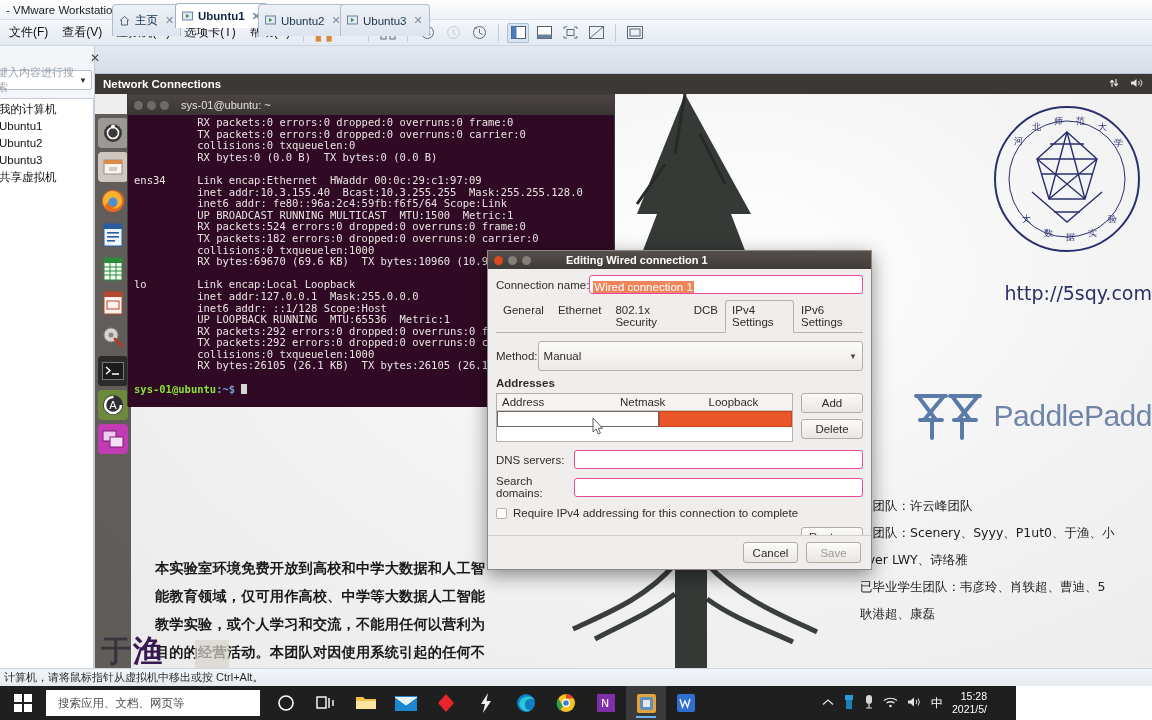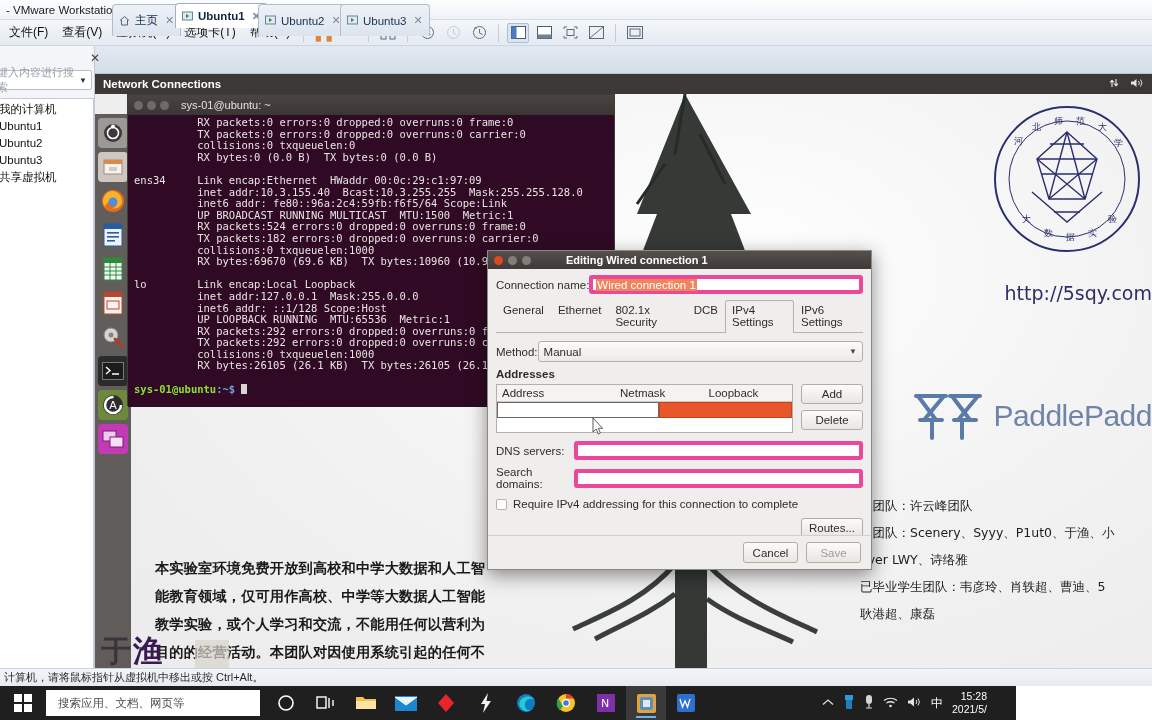--- a/index.html
+++ b/index.html
@@ -170,36 +170,36 @@
     height: 18px; background: linear-gradient(#55504c,#3f3a37);
     display: flex; align-items: center; gap: 5px; padding-left: 6px;
     color: #ffffff; font-size: 11px; font-weight: bold;
   }
   .dlg-title .ttext { margin-left: 30px; }
   .dlg-body { padding: 6px 8px 0 8px; }
   .row { display: flex; align-items: center; gap: 0; margin-bottom: 6px; }
   .lbl { font-size: 11.5px; color: #2e2c2a; }
   .lbl.dim { color: #a6a19b; }
   .inp {
-    flex: 1; height: 19px; background: #ffffff; border: 4px solid #ec4899; border-radius: 3px;
-    font-size: 11.5px; padding: 0 3px; display: flex; align-items: center;
+    flex: 1; height: 19px; background: #ffffff; border: 1px solid #ec4899; border-radius: 3px;
+    font-size: 11.5px; padding: 0 3px; display: flex; align-items: flex-end;
   }
   .inp .selhl { background: #f0845a; color:#fff; padding: 0 1px; }
   .inp.dis { background: #e8e5e2; border-color: #c9c4bd; }
   .tabsrow { display: flex; gap: 0px; border-bottom: 1px solid #b9b3ac; margin: 2px 0 8px 0; }
   .dtab {
     padding: 3px 6px 4px 6px; font-size: 11.5px; color: #2e2c2a;
     border: 1px solid transparent; border-bottom: none;
   }
   .dtab.sel {
     background: #f0eeec; border-color: #b9b3ac; border-radius: 3px 3px 0 0;
     margin-bottom: -1px; padding-bottom: 5px;
   }
   .combo {
-    flex: 1; height: 21px; background: linear-gradient(#fbfbfa,#eceae7);
+    flex: 1; height: 30px; background: linear-gradient(#fbfbfa,#eceae7);
     border: 1px solid #b6b0a9; border-radius: 3px;
     display: flex; align-items: center; padding: 0 5px; font-size: 11.5px;
   }
   .combo .arrow { margin-left: auto; font-size: 8px; color: #4a4641; }
   .sechdr { font-weight: bold; font-size: 11.5px; margin: 4px 0 4px 0; }
   .addr-wrap { display: flex; gap: 8px; }
   .addr-table { flex: 1; background: #ffffff; border: 1px solid #b6b0a9; }
   .addr-head { display: flex; border-bottom: 1px solid #cfc9c2; background: #f5f3f1; }
   .addr-head div { padding: 2px 5px; font-size: 11.5px; }
   .addr-row { display: flex; height: 16px; }

